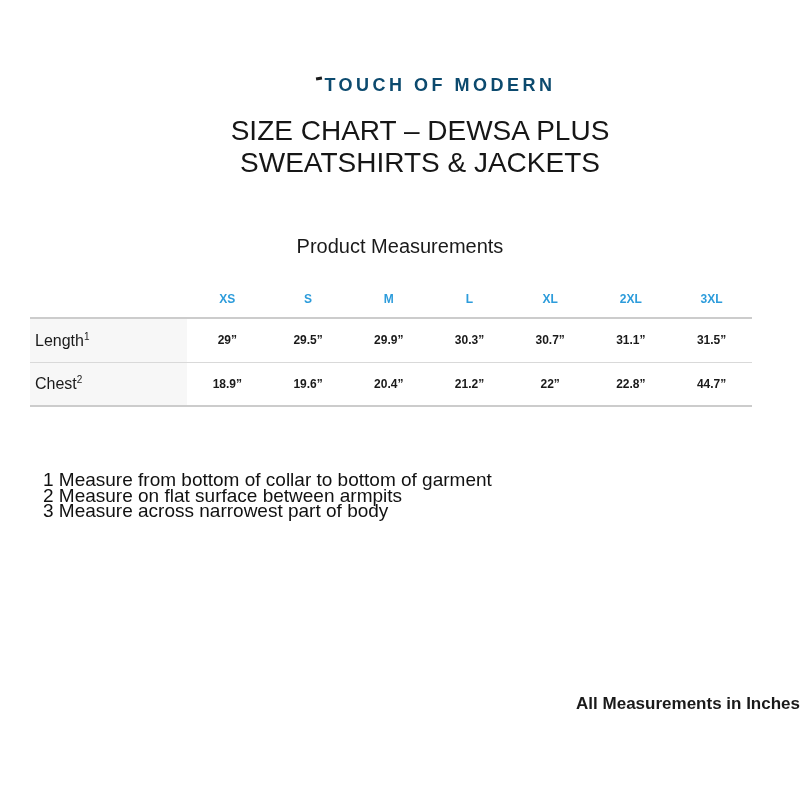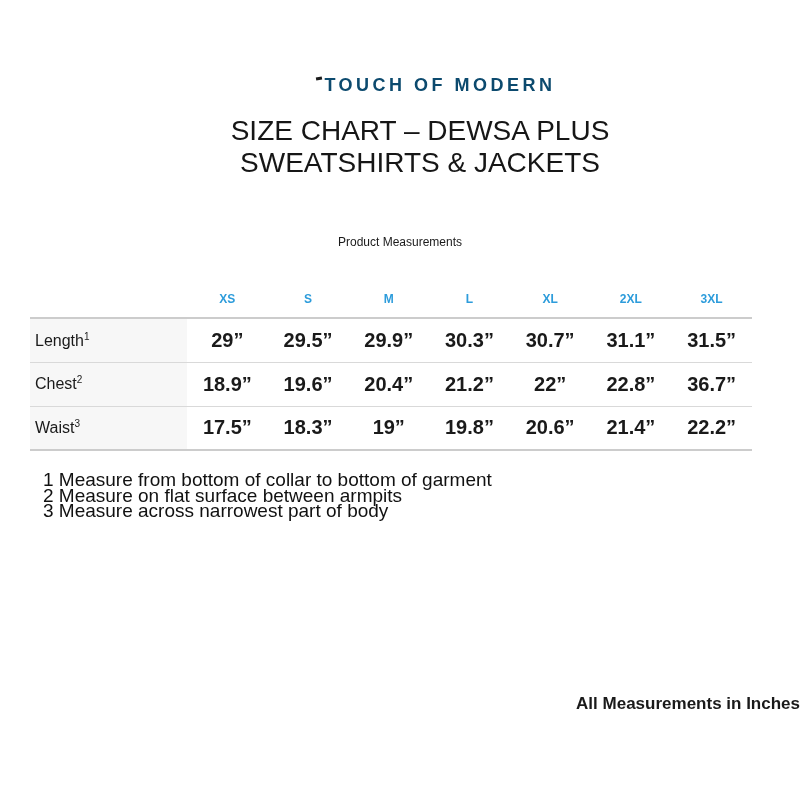--- a/index.html
+++ b/index.html
@@ -33,21 +33,21 @@
   .title {
     position: absolute; top: 115px; left: 0; width: 100%;
     text-align: center;
     font-size: 28px; line-height: 32px; font-weight: 400;
     color: #161616;
     padding-left: 40px;
   }
 
   .subtitle {
     position: absolute; top: 235px; left: 0; width: 100%;
-    text-align: center; font-size: 12px; font-weight: 400;
+    text-align: center; font-size: 20px; font-weight: 400;
   }
 
   table.size-table {
     position: absolute; left: 30px; top: 280px; width: 722px;
     border-collapse: collapse; table-layout: fixed;
   }
   table.size-table col.label-col { width: 157px; }
   table.size-table thead th {
     height: 38px; vertical-align: middle;
     color: var(--accent-color);
@@ -58,21 +58,21 @@
   table.size-table tbody tr:first-child { border-top: 2px solid var(--border-strong); }
   table.size-table tbody tr:last-child { border-bottom: 2px solid var(--border-strong); }
   table.size-table tbody th {
     background: var(--row-label-bg);
     text-align: left; padding-left: 5px;
     font-size: 16px; font-weight: 400; vertical-align: middle; margin-top: 6px;
   }
   table.size-table tbody th sup { font-size: 10px; }
   table.size-table tbody td {
     text-align: center; vertical-align: middle;
-    font-size: 20px; font-weight: 600;
+    font-size: 12px; font-weight: 600;
   }
 
   .footnotes {
     position: absolute; left: 43px; top: 473px;
     font-size: 19px; line-height: 13.5px; color: #111111;
   }
   .footnotes div { margin-bottom: 2px; }
 
   .footer-note {
     position: absolute; top: 694px; left: 0; width: 100%;
@@ -130,31 +130,21 @@
         <td>31.5”</td>
       </tr>
       <tr>
         <th><span>Chest</span><sup>2</sup></th>
         <td>18.9”</td>
         <td>19.6”</td>
         <td>20.4”</td>
         <td>21.2”</td>
         <td>22”</td>
         <td>22.8”</td>
-        <td>36.7”</td>
-      </tr>
-      <tr>
-        <th><span>Waist</span><sup>3</sup></th>
-        <td>17.5”</td>
-        <td>18.3”</td>
-        <td>19”</td>
-        <td>19.8”</td>
-        <td>20.6”</td>
-        <td>21.4”</td>
-        <td>22.2”</td>
+        <td>44.7”</td>
       </tr>
     </tbody>
   </table>
 
   <div class="footnotes">
     <div>1 Measure from bottom of collar to bottom of garment</div>
     <div>2 Measure on flat surface between armpits</div>
     <div>3 Measure across narrowest part of body</div>
   </div>
 

